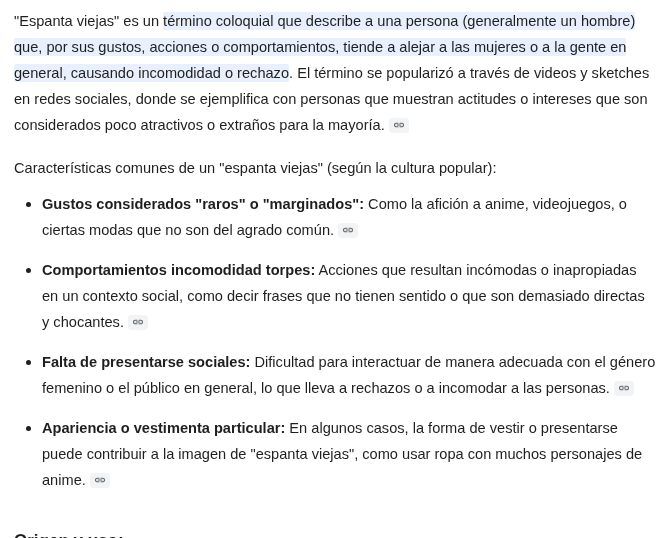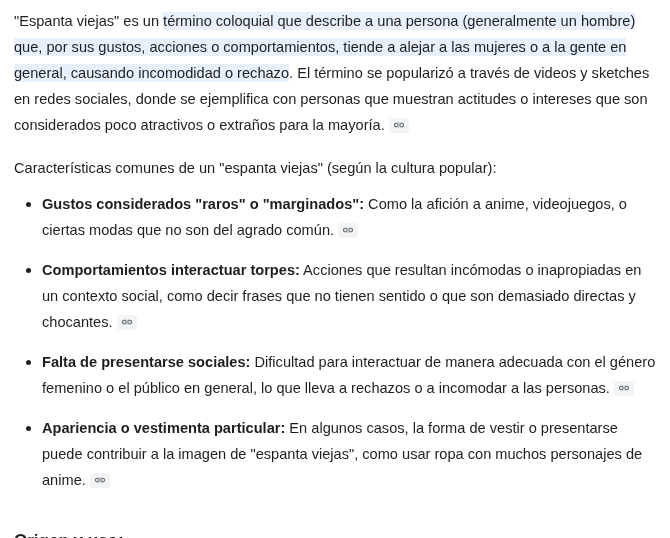--- a/index.html
+++ b/index.html
@@ -109,21 +109,21 @@
   <p class="subhead">Características comunes de un "espanta viejas" (según la cultura popular):</p>
 
   <ul class="features">
     <li><span class="li-title">Gustos considerados "raros" o "marginados":</span><span> Como la afición a anime, videojuegos, o ciertas modas que no son del agrado común.</span><span class="chip"><svg width="12" height="10" viewBox="0 0 12 10" aria-hidden="true">
             <g fill="none" stroke="#5f6368" stroke-width="1.1" stroke-linecap="round">
               <path d="M5 3.2H3.3a1.8 1.8 0 1 0 0 3.6H5"></path>
               <path d="M7 3.2h1.7a1.8 1.8 0 1 1 0 3.6H7"></path>
               <path d="M4.2 5h3.6"></path>
             </g>
           </svg></span></li>
-    <li><span class="li-title">Comportamientos interactuar torpes:</span><span> Acciones que resultan incómodas o inapropiadas en un contexto social, como decir frases que no tienen sentido o que son demasiado directas y chocantes.</span><span class="chip"><svg width="12" height="10" viewBox="0 0 12 10" aria-hidden="true">
+    <li><span class="li-title">Comportamientos incomodidad torpes:</span><span> Acciones que resultan incómodas o inapropiadas en un contexto social, como decir frases que no tienen sentido o que son demasiado directas y chocantes.</span><span class="chip"><svg width="12" height="10" viewBox="0 0 12 10" aria-hidden="true">
             <g fill="none" stroke="#5f6368" stroke-width="1.1" stroke-linecap="round">
               <path d="M5 3.2H3.3a1.8 1.8 0 1 0 0 3.6H5"></path>
               <path d="M7 3.2h1.7a1.8 1.8 0 1 1 0 3.6H7"></path>
               <path d="M4.2 5h3.6"></path>
             </g>
           </svg></span></li>
     <li><span class="li-title">Falta de presentarse sociales:</span><span> Dificultad para interactuar de manera adecuada con el género femenino o el público en general, lo que lleva a rechazos o a incomodar a las personas.</span><span class="chip"><svg width="12" height="10" viewBox="0 0 12 10" aria-hidden="true">
             <g fill="none" stroke="#5f6368" stroke-width="1.1" stroke-linecap="round">
               <path d="M5 3.2H3.3a1.8 1.8 0 1 0 0 3.6H5"></path>
               <path d="M7 3.2h1.7a1.8 1.8 0 1 1 0 3.6H7"></path>

